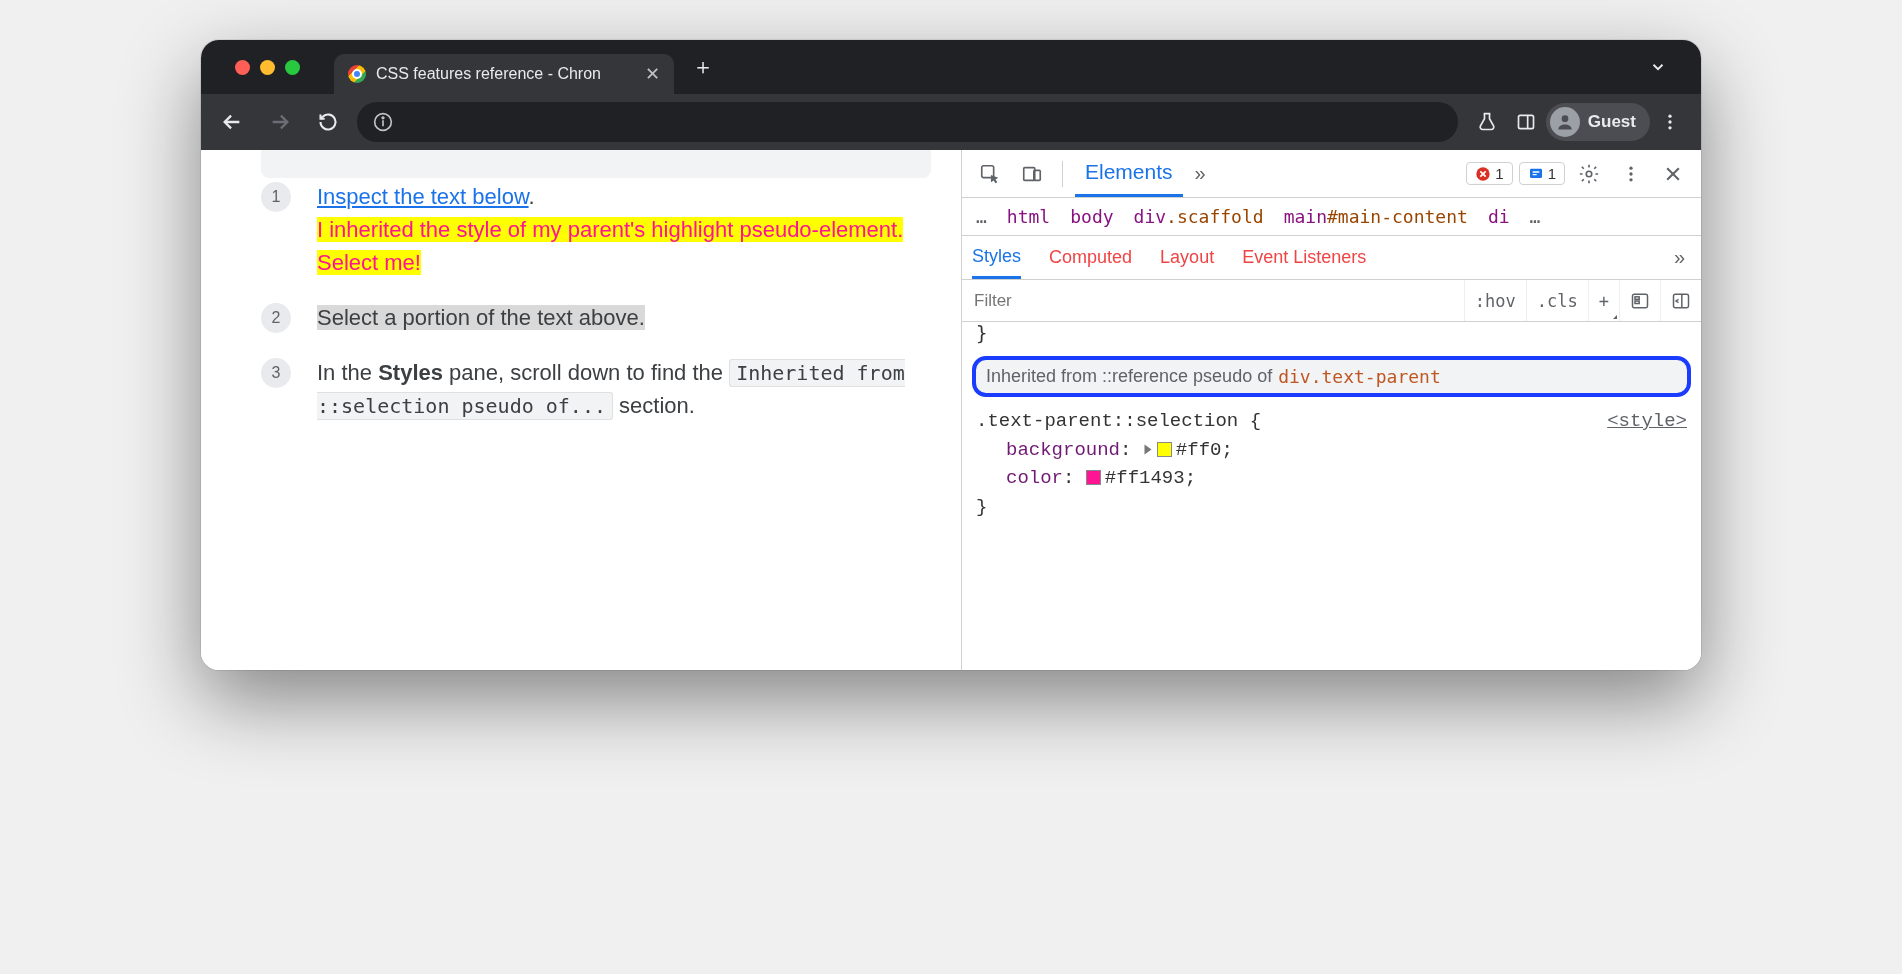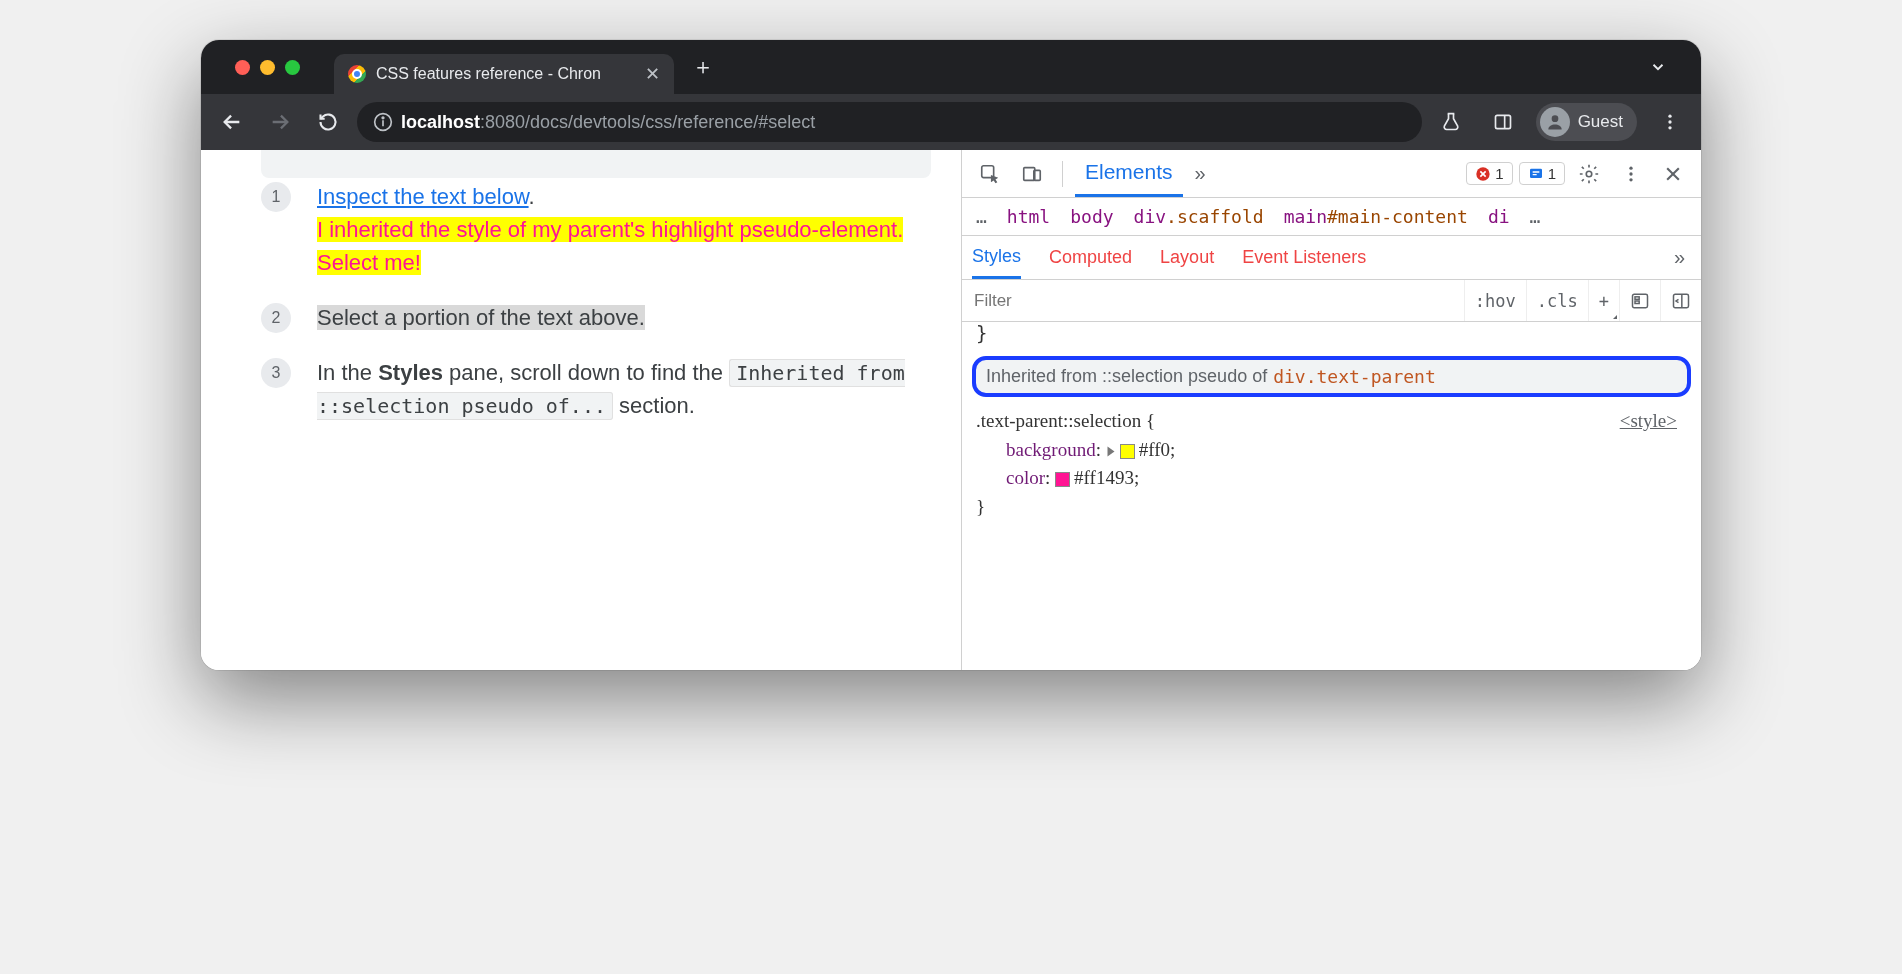--- a/index.html
+++ b/index.html
@@ -69,21 +69,21 @@
     display: flex;
     align-items: center;
     padding: 0 16px;
     gap: 8px;
     color: #e8eaed;
     font-size: 18px;
   }
   .omnibox .info-icon { color:#bdc1c6; font-size:18px; }
   .omnibox .url-host { color:#fff; font-weight:600; }
   .omnibox .url-rest { color:#9aa0a6; }
-  .toolbar-icons { display:flex; align-items:flex-start; gap:14px; color:#e8eaed; }
+  .toolbar-icons { display:flex; align-items:flex-start; gap:1px; color:#e8eaed;font-weight:bold; }
   .guest-chip { display:flex; align-items:center; gap:8px; background:#4c4d52; border-radius:20px; padding:4px 14px 4px 4px; color:#e8eaed; font-size:17px; }
   .guest-chip .avatar { width:30px; height:30px; border-radius:50%; background:#9aa0a6; display:flex; align-items:center; justify-content:center; }
 
   
   .content { display:flex; height: 520px; background:#fff; }
   .page-area { flex: 1; padding: 30px 18px 30px 60px; overflow:hidden; position:relative; }
   .page-area::before { content:""; position:absolute; left:60px; right:30px; top:0; height:28px; background:#f1f3f4; border-radius:0 0 8px 8px; }
 
   ol.steps { list-style:none; counter-reset: step; }
   ol.steps > li { position:relative; padding-left: 56px; margin-bottom: 22px; font-size:22px; color:#3c4043; line-height:1.5; }
@@ -114,21 +114,21 @@
   .subtab { height:100%; display:flex; align-items:center; color:#ef4444; cursor:pointer; }
   .subtab.active { color:#1a73e8; border-bottom:3px solid #1a73e8; font-weight:500; }
 
   .filterbar { display:flex; align-items:center; height:42px; border-bottom:1px solid #d0d0d0; }
   .filterbar input { flex:1; border:none; outline:none; height:100%; padding:0 12px; font-size:17px; color:#737373; }
   .filterbar .tbtn { padding:0 10px; color:#5f6368; font-family: ui-monospace, Menlo, Consolas, monospace; cursor:pointer; font-size:17px; border-left:1px solid #eee; height:100%; display:flex; align-items:center; position:relative; }
 
   .inherited-row { margin:12px 10px 6px 10px; padding:6px 10px; border:4px solid #1a3cff; border-radius:14px; background:#f1f3f4; font-size:18px; color:#5f6368; display:flex; align-items:center; gap:6px; }
   .inherited-row .sel-link { font-family: ui-monospace, Menlo, Consolas, monospace; color:#c05621; cursor:pointer; }
 
-  .rule { padding: 4px 24px 10px 14px; font-family: Liberation Serif, serif; font-size:19px; line-height:1.5; }
+  .rule { padding: 4px 14px 10px 14px; font-family: Liberation Mono, monospace; font-size:19px; line-height:1.5; }
   .rule-head { display:flex; }
   .rule-sel { color:#333; }
   .rule-src { margin-left:auto; color:#5f6368; text-decoration:underline; cursor:pointer; }
   .rule-prop { padding-left:30px; }
   .prop-name { color:#701a75; }
   .prop-val { color:#333; }
   .swatch { display:inline-block; width:15px; height:15px; border:1px solid #888; vertical-align:middle; margin-right:4px; }
   .tri { display:inline-block; width:0; height:0; border-left:5px solid transparent; border-right:5px solid transparent; border-top:7px solid #777; transform:rotate(-90deg); vertical-align:middle; margin-right:4px; }
 
   svg { display:block; }
@@ -178,21 +178,20 @@
         </svg>
     </div>
     <div class="omnibox">
       <span class="info-icon">
         <svg width="20" height="20" viewBox="0 0 24 24" fill="none" stroke="currentColor" stroke-width="2">
             <circle cx="12" cy="12" r="10"></circle>
             <line x1="12" y1="10" x2="12" y2="17"></line>
             <circle cx="12" cy="7" r="1" fill="currentColor"></circle>
           </svg>
       </span>
-      <span><span class="url-host">localhost</span><span class="url-rest">:8080/docs/devtools/css/reference/#select</span></span>
     </div>
     <div class="toolbar-icons">
       <div class="nav-btn">
         <svg width="20" height="20" viewBox="0 0 24 24" fill="none" stroke="currentColor" stroke-width="2">
             <path d="M9 2v6l-5 9a3 3 0 0 0 3 4h10a3 3 0 0 0 3-4l-5-9V2"></path>
             <line x1="8" y1="2" x2="16" y2="2"></line>
           </svg>
       </div>
       <div class="nav-btn">
         <svg width="20" height="20" viewBox="0 0 24 24" fill="none" stroke="currentColor" stroke-width="2">
@@ -328,21 +327,21 @@
               <rect x="3" y="4" width="18" height="16" rx="2"></rect>
               <line x1="13" y1="4" x2="13" y2="20"></line>
               <polyline points="9 10 6 12 9 14"></polyline>
             </svg>
         </div>
       </div>
 
       <div style="font-family: ui-monospace, Menlo, Consolas, monospace; font-size:19px; padding-left:14px; color:#333;">}</div>
 
       <div class="inherited-row">
-        <span>Inherited from ::selection pseudo of </span>
+        <span>Inherited from ::reference pseudo of </span>
         <span class="sel-link">div.text-parent</span>
       </div>
 
       <div class="rule">
         <div class="rule-head">
           <span class="rule-sel">.text-parent::selection {</span>
           <span class="rule-src">&lt;style&gt;</span>
         </div>
         <div class="rule-prop">
           <span class="prop-name">background</span>: <span class="tri"></span><span class="swatch" style="background:#ffff00"></span><span class="prop-val">#ff0</span>;

